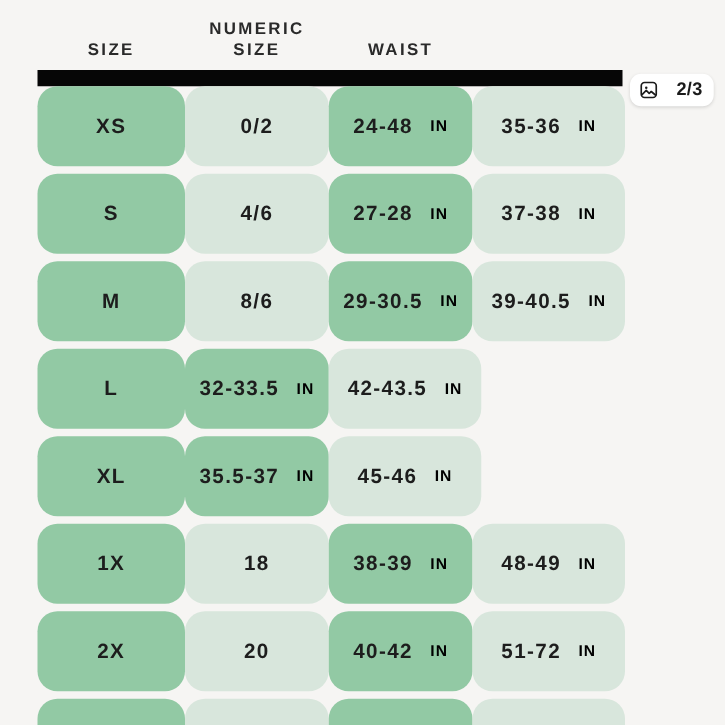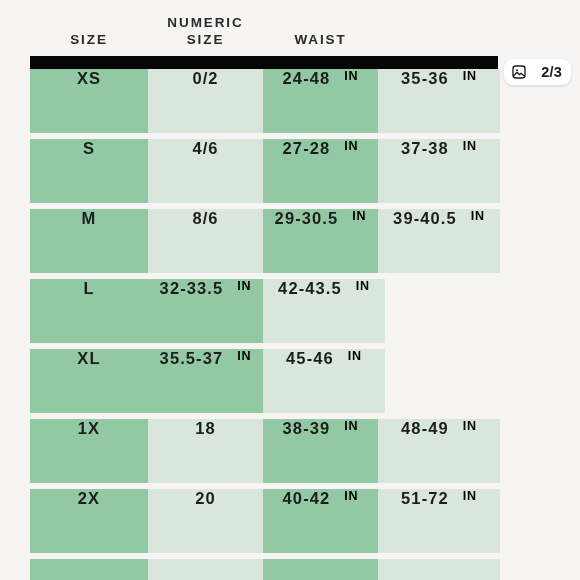--- a/index.html
+++ b/index.html
@@ -97,24 +97,25 @@
     top: 69px;
     width: 470px;
   }
   .row {
     display: flex;
     height: 64px;
     margin-bottom: 6px;
   }
   .cell {
     display: flex;
-    align-items: flex-start;
+    align-items: center;
     justify-content: center;
     height: 100%;
     box-sizing: border-box;
+    border-radius: 16px;
   }
   .cell .val {
     font-size: 16.5px;
     font-weight: 700;
     color: #1d1d1d;
     letter-spacing: 1.1px;
     white-space: nowrap;
   }
   .cell .unit {
     font-size: 12.5px;

